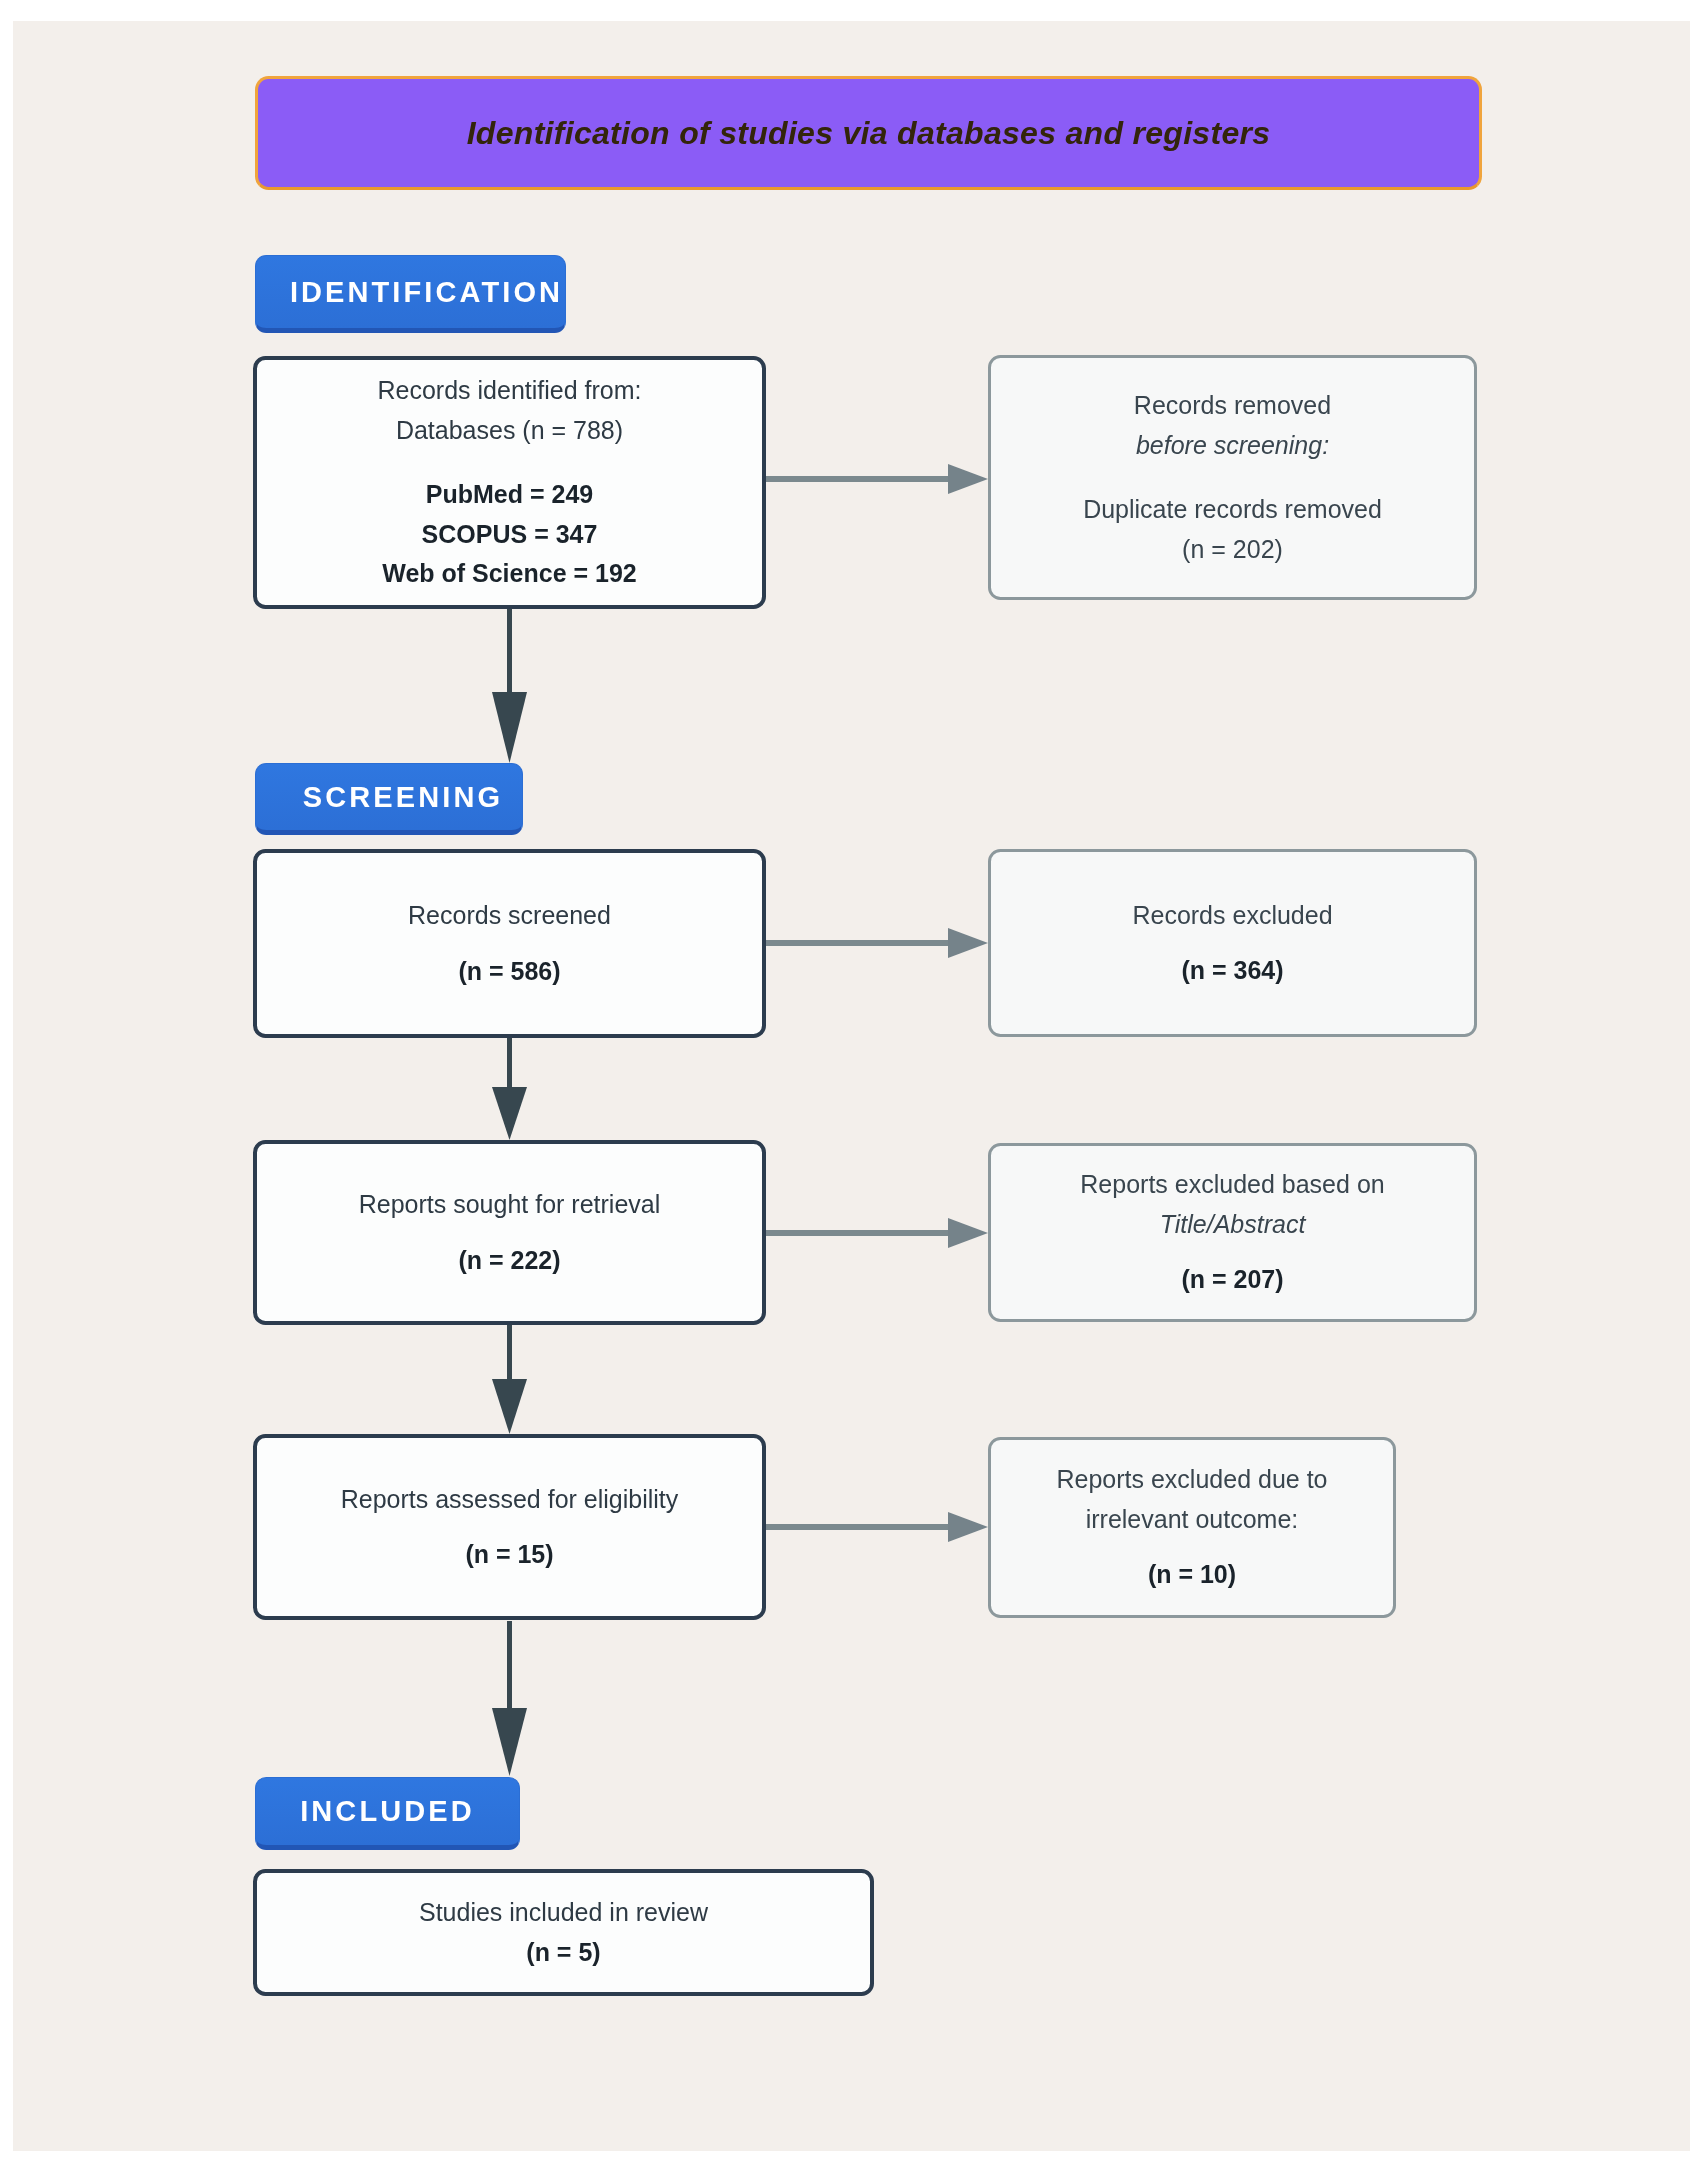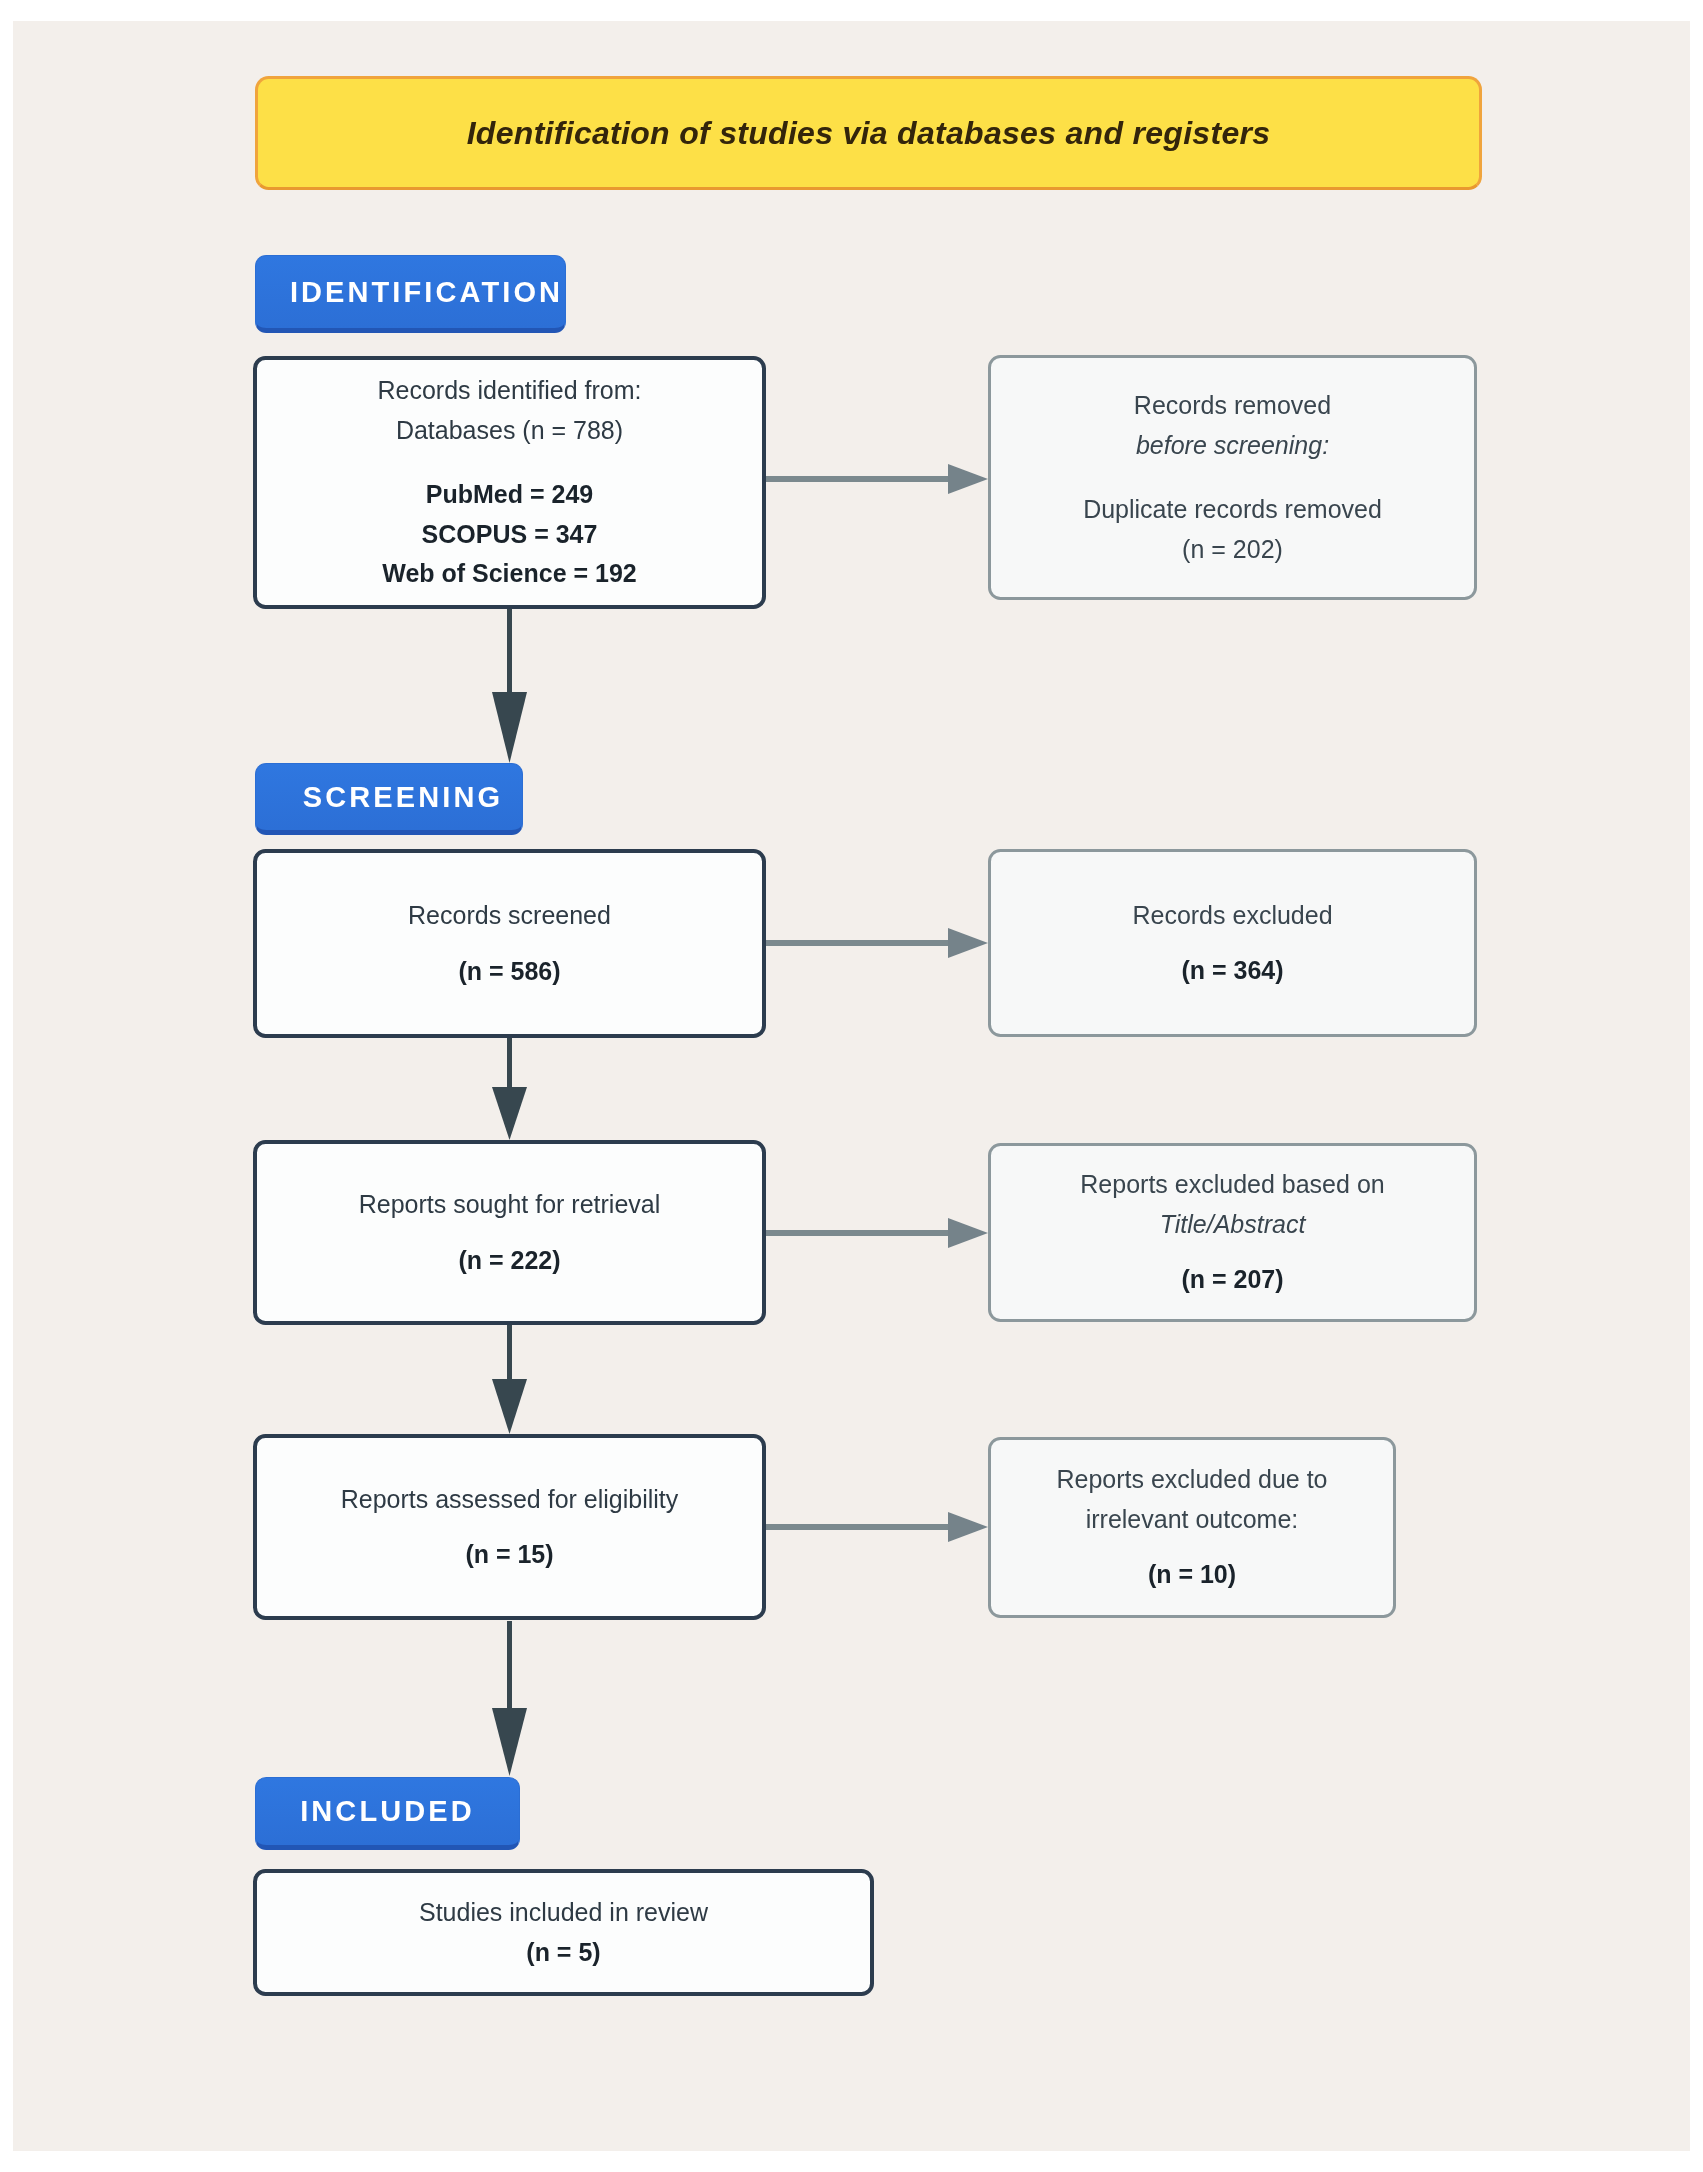--- a/index.html
+++ b/index.html
@@ -17,21 +17,21 @@
     left: 13px; top: 21px;
     width: 1677px; height: 2130px;
     background: #F3EFEB;
   }
   
   .banner {
     position: absolute;
     left: 255px; top: 76px;
     width: 1227px; height: 114px;
     box-sizing: border-box;
-    background: #fde047;
+    background: #8b5cf6;
     border: 3.7px solid #F0A43C;
     border-bottom-color: #E9992F;
     border-radius: 13.7px;
     display: flex; align-items: center; justify-content: center;
   }
   .banner .banner-text {
     font-size: 32px;
     font-weight: 700;
     font-style: italic;
     color: #33250B;

